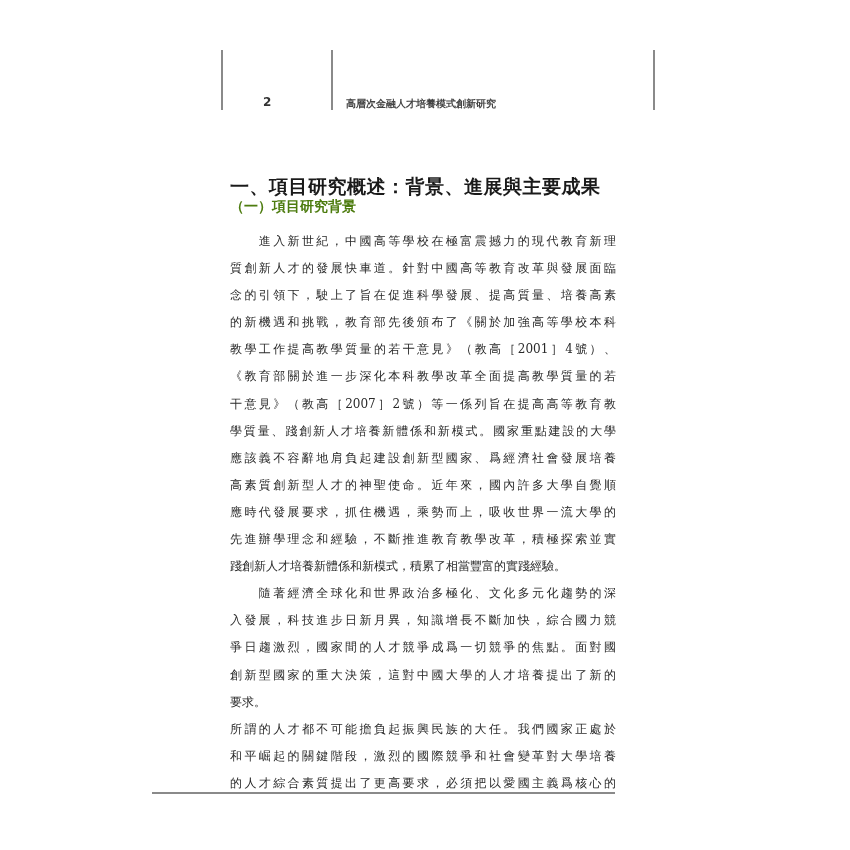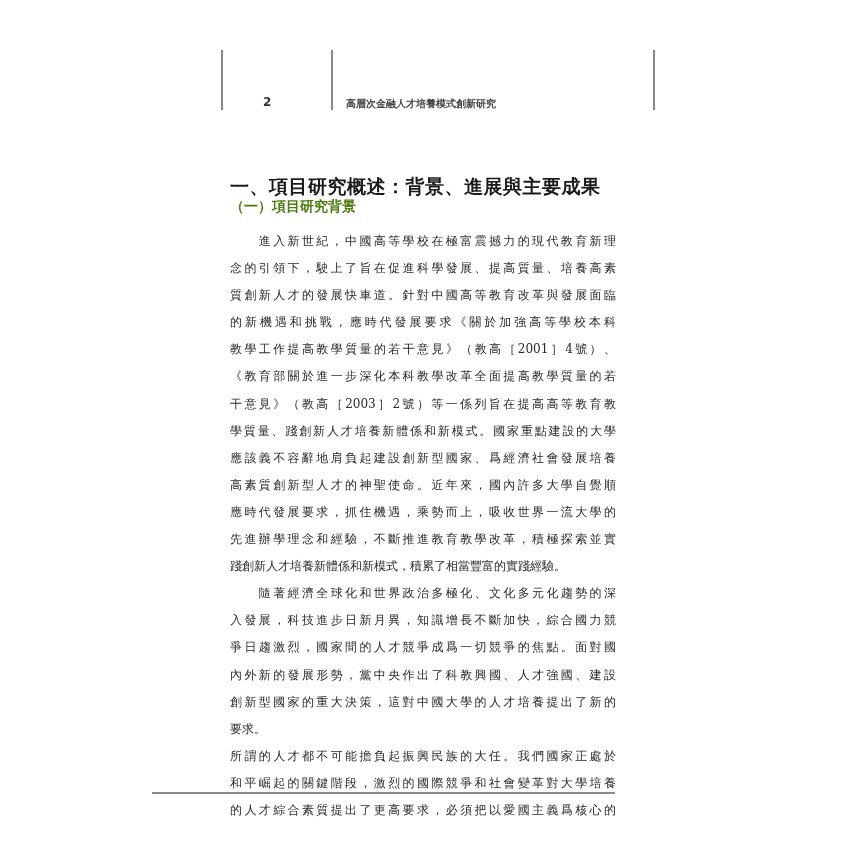--- a/index.html
+++ b/index.html
@@ -30,36 +30,35 @@
   <div class="vline" style="left:653px; top:50px; height:60px;"></div>
 
   <div class="page-number">2</div>
   <div class="running-title">高層次金融人才培養模式創新研究</div>
 
   <div class="chapter-title">一、項目研究概述：背景、進展與主要成果</div>
   <div class="section-title">（一）項目研究背景</div>
 
   <div class="body-text" id="body-text">
       <div class="line">　　進入新世紀，中國高等學校在極富震撼力的現代教育新理</div>
+      <div class="line">質創新人才的發展快車道。針對中國高等教育改革與發展面臨</div>
       <div class="line">念的引領下，駛上了旨在促進科學發展、提高質量、培養高素</div>
-      <div class="line">質創新人才的發展快車道。針對中國高等教育改革與發展面臨</div>
-      <div class="line">的新機遇和挑戰，應時代發展要求《關於加強高等學校本科</div>
+      <div class="line">的新機遇和挑戰，教育部先後頒布了《關於加強高等學校本科</div>
       <div class="line">教學工作提高教學質量的若干意見》（教高［2001］4號）、</div>
       <div class="line">《教育部關於進一步深化本科教學改革全面提高教學質量的若</div>
-      <div class="line">干意見》（教高［2003］2號）等一係列旨在提高高等教育教</div>
+      <div class="line">干意見》（教高［2007］2號）等一係列旨在提高高等教育教</div>
       <div class="line">學質量、踐創新人才培養新體係和新模式。國家重點建設的大學</div>
       <div class="line">應該義不容辭地肩負起建設創新型國家、爲經濟社會發展培養</div>
       <div class="line">高素質創新型人才的神聖使命。近年來，國內許多大學自覺順</div>
       <div class="line">應時代發展要求，抓住機遇，乘勢而上，吸收世界一流大學的</div>
       <div class="line">先進辦學理念和經驗，不斷推進教育教學改革，積極探索並實</div>
       <div class="line last">踐創新人才培養新體係和新模式，積累了相當豐富的實踐經驗。</div>
       <div class="line">　　隨著經濟全球化和世界政治多極化、文化多元化趨勢的深</div>
       <div class="line">入發展，科技進步日新月異，知識增長不斷加快，綜合國力競</div>
       <div class="line">爭日趨激烈，國家間的人才競爭成爲一切競爭的焦點。面對國</div>
-      <div class="line">內外新的發展形勢，黨中央作出了科教興國、人才強國、建設</div>
       <div class="line">創新型國家的重大決策，這對中國大學的人才培養提出了新的</div>
       <div class="line last">要求。</div>
       <div class="line">所謂的人才都不可能擔負起振興民族的大任。我們國家正處於</div>
       <div class="line">和平崛起的關鍵階段，激烈的國際競爭和社會變革對大學培養</div>
       <div class="line">的人才綜合素質提出了更高要求，必須把以愛國主義爲核心的</div>
     </div>
 
   <div class="bottom-rule"></div>
 </div>
 

